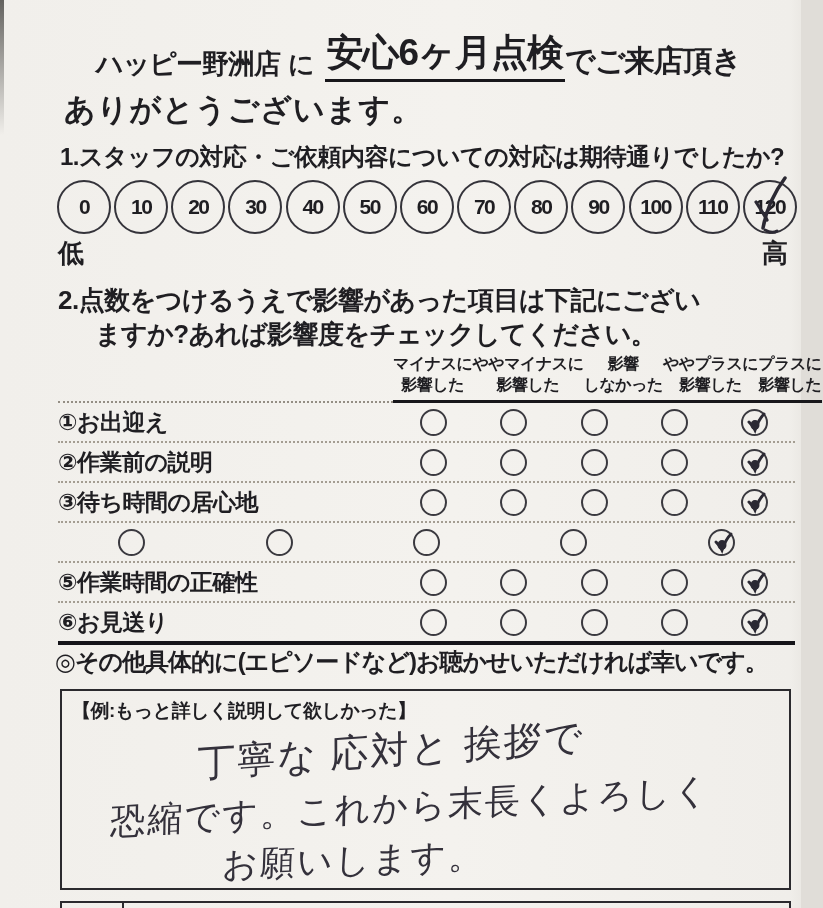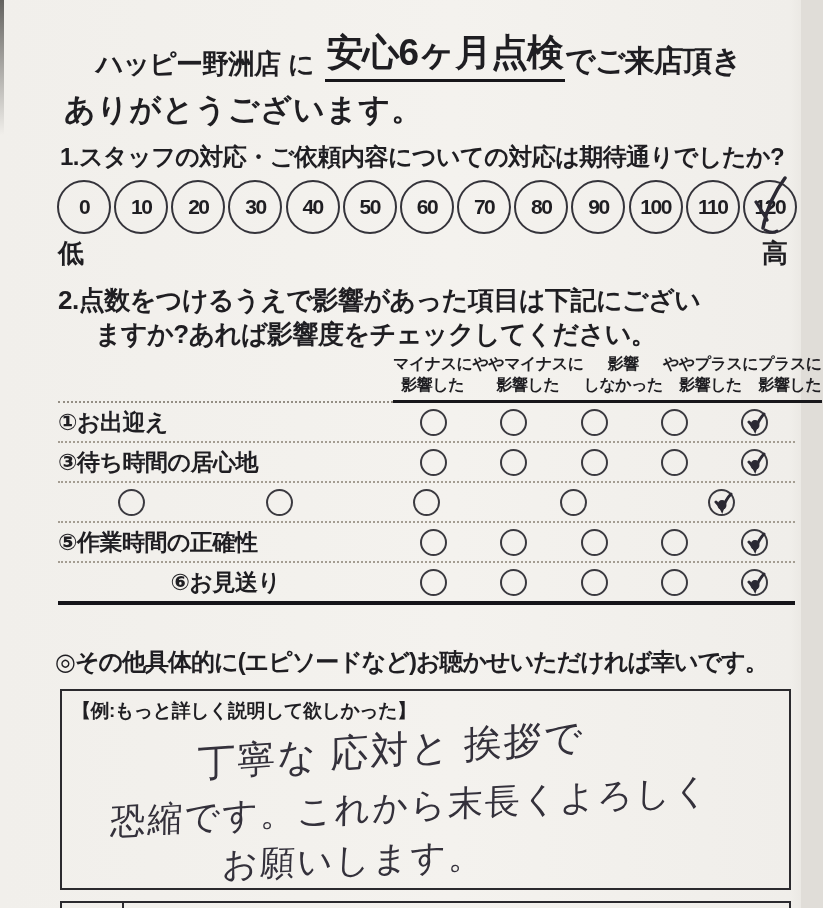--- a/index.html
+++ b/index.html
@@ -46,21 +46,21 @@
 
   
   .table{position:absolute;left:58px;top:357px;width:737px;border-bottom:4px solid #151419;}
   .t-header{display:flex;height:46px;}
   .t-spacer{flex:0 0 335px;border-bottom:2px dotted #948e84;}
   .t-opts-head{flex:1;display:flex;border-bottom:3px solid #18171b;}
   .t-hcell{flex:1;display:flex;flex-direction:column;justify-content:flex-end;
     align-items:center;padding-bottom:4px;font-size:16px;font-weight:bold;
     letter-spacing:-0.5px;line-height:1.3;text-align:center;white-space:nowrap;}
   .t-row{display:flex;align-items:center;height:38px;border-bottom:2px dotted #a49d92;}
-  .t-row:last-child{border-bottom:none;text-align:center;}
+  .t-row:last-child{border-bottom:none;}
   .t-rlabel{flex:0 0 335px;font-size:23px;font-weight:bold;letter-spacing:-0.5px;}
   .t-cell{flex:1;display:flex;align-items:center;justify-content:center;}
   .opt-circle{position:relative;width:27px;height:27px;box-sizing:border-box;
     border:2px solid #3a393f;border-radius:50%;}
   .opt-mark{position:absolute;left:1px;top:0;}
 
   
   .prompt{position:absolute;left:55px;top:646px;font-size:24px;font-weight:bold;
     letter-spacing:-1px;white-space:nowrap;}
   .comment-box{position:absolute;left:60px;top:689px;width:731px;height:201px;
@@ -193,20 +193,43 @@
           <div class="t-cell">
             <div class="opt-circle">
               <svg class="opt-mark" width="23" height="25" viewBox="0 0 23 25">
                 <ellipse cx="11" cy="14" rx="4.5" ry="5" fill="#2b2933"></ellipse>
                 <path d="M5 11 C8 14 10 17 11 19 C13 13 16 7 20 3" stroke="#2b2933" stroke-width="3" fill="none" stroke-linecap="round"></path>
               </svg>
             </div>
           </div>
         </div>
         <div class="t-row">
+          <div class="t-rlabel">②作業前の説明</div>
+          <div class="t-cell">
+            <div class="opt-circle"></div>
+          </div>
+          <div class="t-cell">
+            <div class="opt-circle"></div>
+          </div>
+          <div class="t-cell">
+            <div class="opt-circle"></div>
+          </div>
+          <div class="t-cell">
+            <div class="opt-circle"></div>
+          </div>
+          <div class="t-cell">
+            <div class="opt-circle">
+              <svg class="opt-mark" width="23" height="25" viewBox="0 0 23 25">
+                <ellipse cx="11" cy="14" rx="4.5" ry="5" fill="#2b2933"></ellipse>
+                <path d="M5 11 C8 14 10 17 11 19 C13 13 16 7 20 3" stroke="#2b2933" stroke-width="3" fill="none" stroke-linecap="round"></path>
+              </svg>
+            </div>
+          </div>
+        </div>
+        <div class="t-row">
           <div class="t-rlabel">③待ち時間の居心地</div>
           <div class="t-cell">
             <div class="opt-circle"></div>
           </div>
           <div class="t-cell">
             <div class="opt-circle"></div>
           </div>
           <div class="t-cell">
             <div class="opt-circle"></div>
           </div>

